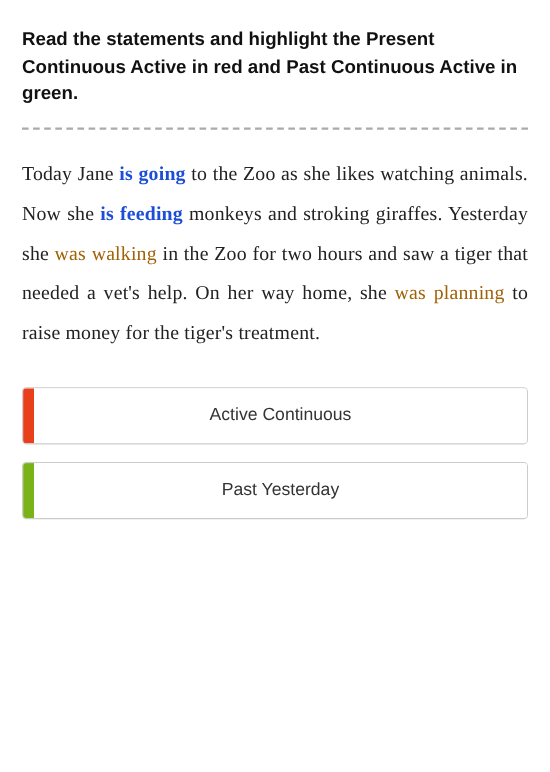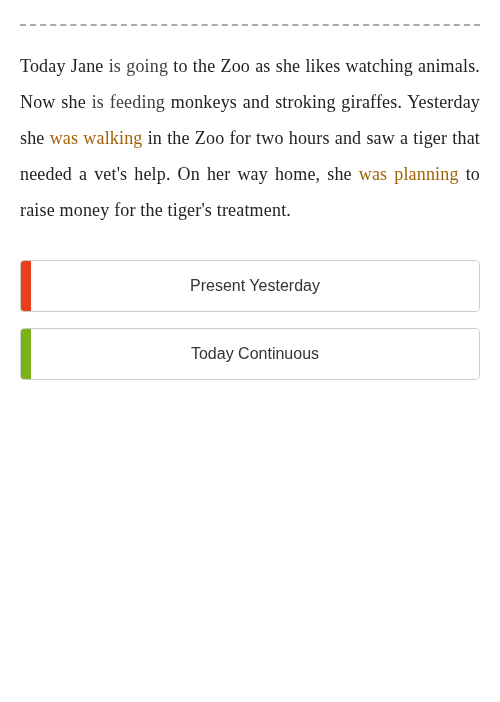--- a/index.html
+++ b/index.html
@@ -38,22 +38,22 @@
     .passage {
       font-size: 18px;
       line-height: 2.0;
       text-align: justify;
       color: #222222;
       margin-bottom: 32px;
       letter-spacing: 0.01em;
     }
 
     .highlight-red {
-      color: #404040;
-      font-weight: normal;
+      color: #1d4ed8;
+      font-weight: bold;
     }
 
     .highlight-green {
       color: #a16207;
       font-weight: normal;
     }
 
     .buttons-section {
       display: flex;
       flex-direction: column;
@@ -92,34 +92,35 @@
       background: #ffffff;
       border: none;
       outline: none;
     }
   </style>
 </head>
 <body>
 
 <div class="container">
 
+  <p class="instruction">Read the statements and highlight the Present Continuous Active in red and Past Continuous Active in green.</p>
 
   <hr class="divider-dashed">
 
   <div class="passage">
     <span>Today Jane </span><span class="highlight-red">is going</span><span> to the Zoo as she likes watching animals. Now she </span><span class="highlight-red">is feeding</span><span> monkeys and stroking giraffes. Yesterday she </span><span class="highlight-green">was walking</span><span> in the Zoo for two hours and saw a tiger that needed a vet's help. On her way home, she </span><span class="highlight-green">was planning</span><span> to raise money for the tiger's treatment.</span>
   </div>
 
   <div class="buttons-section">
 
     <div class="btn-row">
       <div class="btn-color-bar red"></div>
-      <button class="btn-label">Present Yesterday</button>
+      <button class="btn-label">Active Continuous</button>
     </div>
 
     <div class="btn-row">
       <div class="btn-color-bar green"></div>
-      <button class="btn-label">Today Continuous</button>
+      <button class="btn-label">Past Yesterday</button>
     </div>
 
   </div>
 
 </div>
 
 </body></html>

